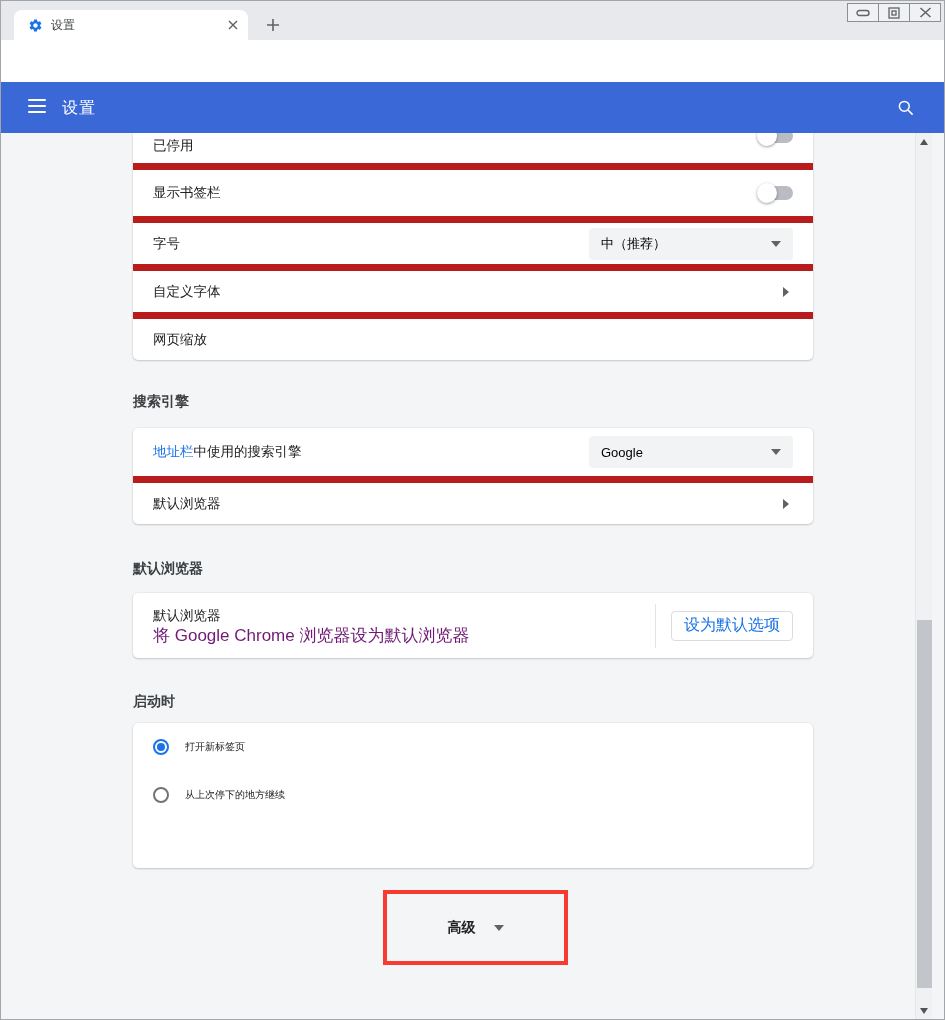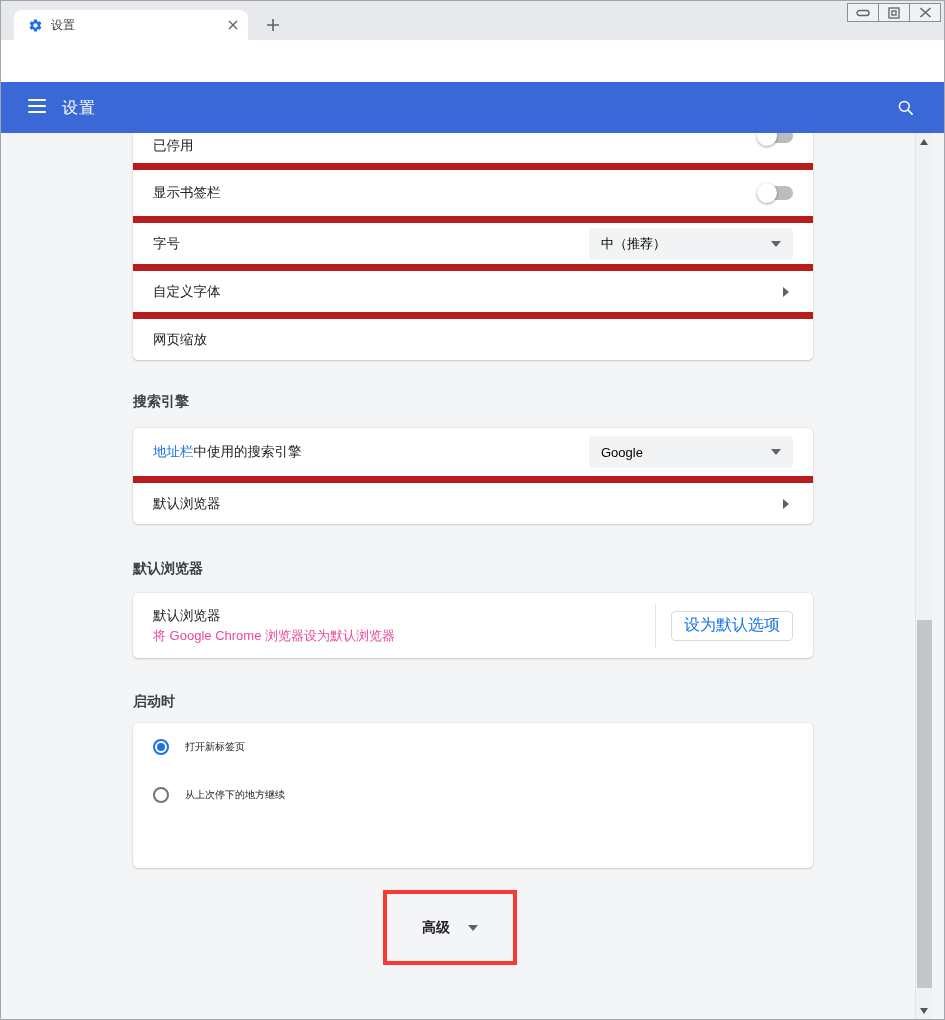--- a/index.html
+++ b/index.html
@@ -49,32 +49,32 @@
   .toggle .knob { position:absolute; left:-2px; top:-3px; width:20px; height:20px; border-radius:50%; background:#ffffff; box-shadow:0 1px 3px rgba(0,0,0,.4); }
   .select { width:204px; height:32px; background:#f1f3f4; border-radius:4px; margin-left:auto; display:flex; align-items:center; padding:0 12px; font-size:13px; color:#000000;text-align:center; }
   .caret { width:0; height:0; border-left:5px solid transparent; border-right:5px solid transparent; border-top:6px solid #5f6368; margin-left:auto; }
   .chev { width:0; height:0; border-top:5px solid transparent; border-bottom:5px solid transparent; border-left:6px solid #5f6368; margin-left:auto; margin-right:4px; }
   .link { color:#1a73e8; }
 
   
   .db-row { display:flex; align-items:center; padding:0 20px; height:65px; }
   .db-text { flex:1; }
   .db-title { font-size:13.5px; line-height:20px; color:#202124; }
-  .db-sub { font-size:13px; line-height:20px; color:#ec4899; }
+  .db-sub { font-size:17px; line-height:20px; color:#701a75; }
   .vdiv { width:1px; height:44px; background:#e3e4e6; margin-right:15px; }
   .btn-outline { height:30px; padding:0 12px; border:1px solid #dadce0; border-radius:4px; background:#ffffff; color:#1a73e8; font-size:16px; display:flex; align-items:center; font-family:inherit; }
 
   
   .radio-row { display:flex; align-items:center; padding:0 20px; height:48.3px; font-size:10px; }
   .radio { width:16px; height:16px; border-radius:50%; border:2px solid #6f7479; margin-right:16px; position:relative; flex:0 0 auto; }
   .radio-row.checked .radio { border-color:#1a73e8; }
   .radio-row.checked .radio::after { content:""; position:absolute; left:2px; top:2px; width:8px; height:8px; border-radius:50%; background:#1a73e8; }
 
   
-  .advanced-box { position:absolute; left:383px; top:757px; width:134px; height:75px; border:4px solid #f83b31; display:flex; align-items:center; justify-content:center; }
+  .advanced-box { position:absolute; left:383px; top:757px; width:185px; height:75px; border:4px solid #f83b31; display:flex; align-items:center; justify-content:center; }
   .advanced-label { font-size:14px; font-weight:bold; color:#202124; }
   .adv-caret { width:0; height:0; border-left:5px solid transparent; border-right:5px solid transparent; border-top:6px solid #5f6368; margin-left:18px; }
 
   
   .scrollbar { position:absolute; left:915px; top:0; width:17px; height:887px; background:#f0f1f2; border-left:1px solid #e4e5e7; }
   .sb-arrow { position:absolute; left:4px; width:0; height:0; border-left:4.5px solid transparent; border-right:4.5px solid transparent; }
   .sb-up { top:6px; border-bottom:6px solid #505357; }
   .sb-down { bottom:6px; border-top:6px solid #505357; }
   .sb-thumb { position:absolute; left:1px; top:487px; width:15px; height:368px; background:#c2c5c9; }
 

